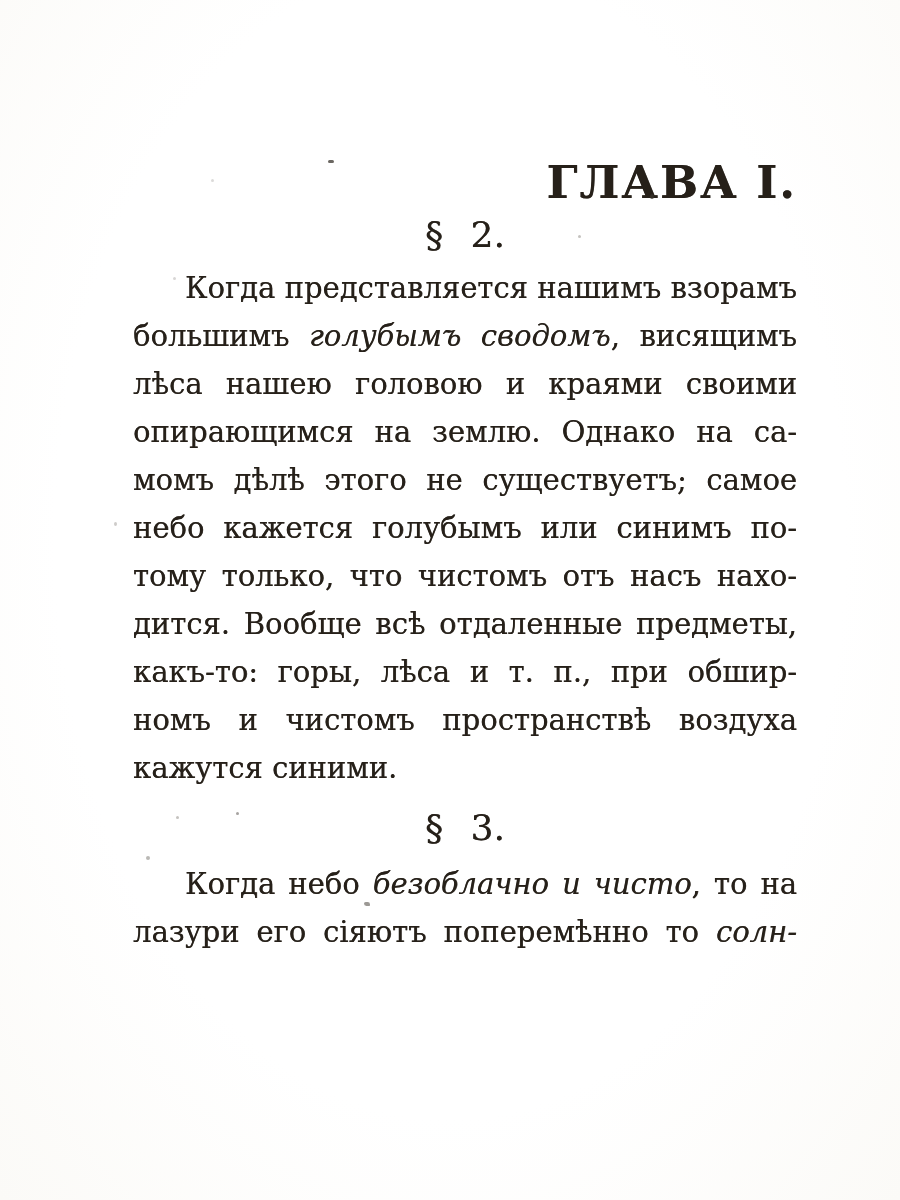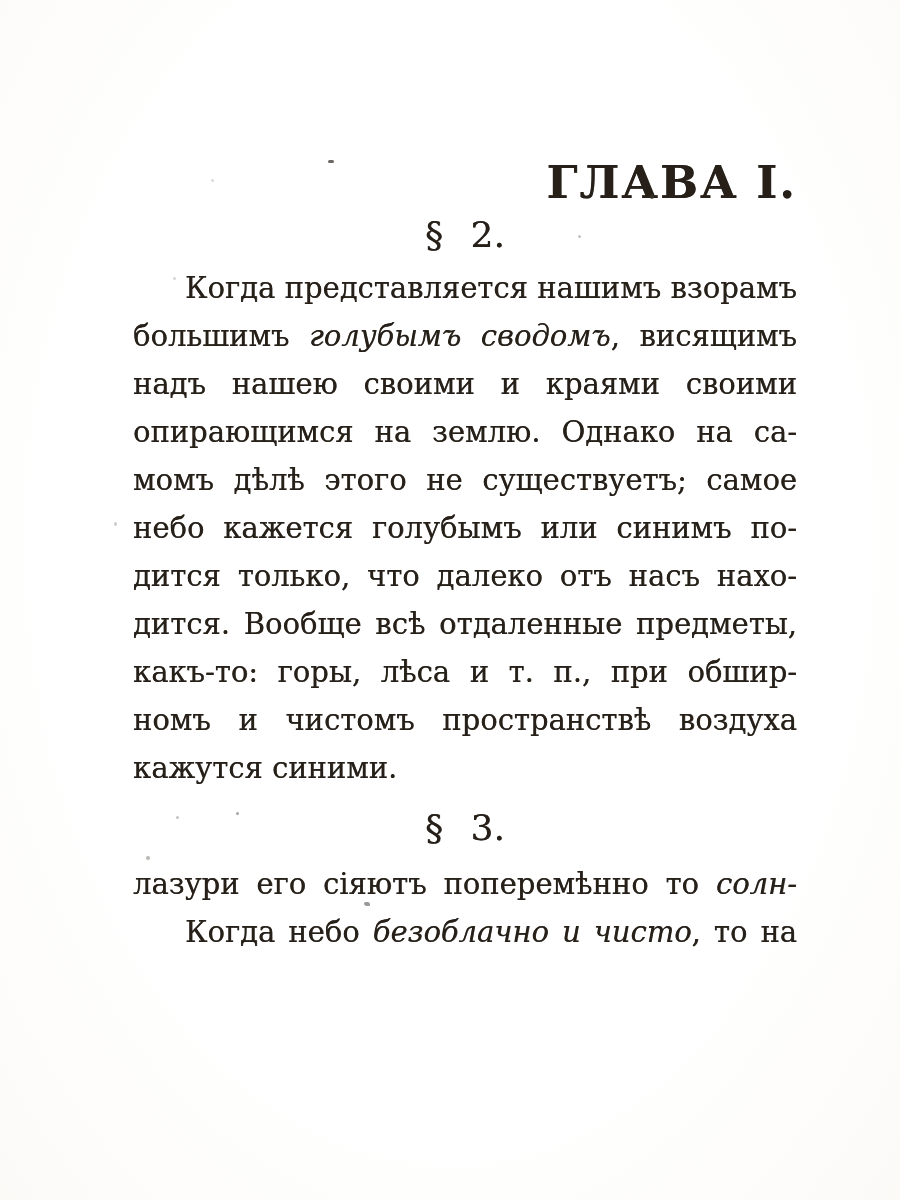--- a/index.html
+++ b/index.html
@@ -73,34 +73,34 @@
 
 <div class="page">
 
   <div class="text-column">
     <div class="chapter-heading">ГЛАВА I.</div>
     <div id="sections">
         <div class="section-number s0">§ 2.</div>
         <div class="paragraph s0">
           <div class="line indent"><span>Когда представляется нашимъ взорамъ</span></div>
           <div class="line"><span>большимъ </span><span class="it">голубымъ сводомъ</span><span>, висящимъ</span></div>
-          <div class="line"><span>надъ нашею своими и краями своими</span></div>
+          <div class="line"><span>лѣса нашею головою и краями своими</span></div>
           <div class="line"><span>опирающимся на землю. Однако на са-</span></div>
           <div class="line"><span>момъ дѣлѣ этого не существуетъ; самое</span></div>
           <div class="line"><span>небо кажется голубымъ или синимъ по-</span></div>
-          <div class="line"><span>дится только, что далеко отъ насъ нахо-</span></div>
+          <div class="line"><span>тому только, что чистомъ отъ насъ нахо-</span></div>
           <div class="line"><span>дится. Вообще всѣ отдаленные предметы,</span></div>
           <div class="line"><span>какъ-то: горы, лѣса и т. п., при обшир-</span></div>
           <div class="line"><span>номъ и чистомъ пространствѣ воздуха</span></div>
           <div class="line no-just"><span>кажутся синими.</span></div>
         </div>
         <div class="section-number s1">§ 3.</div>
         <div class="paragraph s1">
+          <div class="line indent"><span>Когда небо </span><span class="it">безоблачно и чисто</span><span>, то на</span></div>
           <div class="line"><span>лазури его сіяютъ поперемѣнно то </span><span class="it">солн-</span></div>
-          <div class="line indent"><span>Когда небо </span><span class="it">безоблачно и чисто</span><span>, то на</span></div>
         </div>
       </div>
   </div>
 
   <div class="speck" style="left:328px; top:160px; width:6px; height:3px; opacity:0.75; border-radius:2px;"></div>
   <div class="speck" style="left:650px; top:194px; width:4px; height:5px; opacity:0.8;"></div>
   <div class="speck" style="left:211px; top:179px; width:3px; height:3px; opacity:0.18;"></div>
   <div class="speck" style="left:578px; top:235px; width:3px; height:3px; opacity:0.3;"></div>
   <div class="speck" style="left:173px; top:277px; width:3px; height:3px; opacity:0.2;"></div>
   <div class="speck" style="left:114px; top:522px; width:3px; height:4px; opacity:0.25;"></div>

